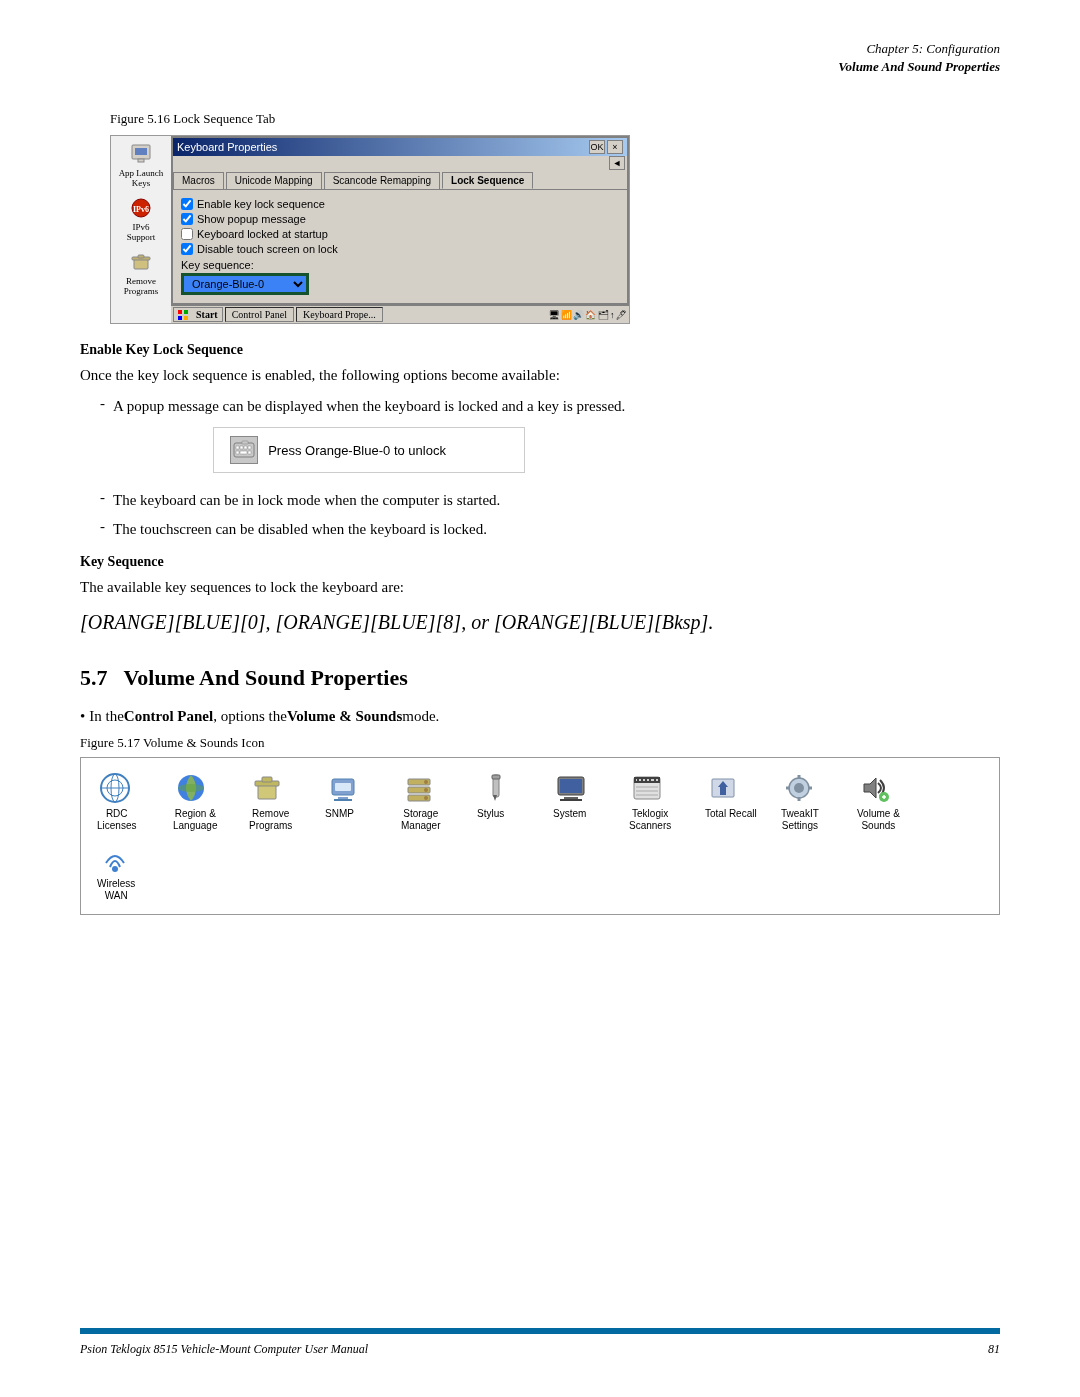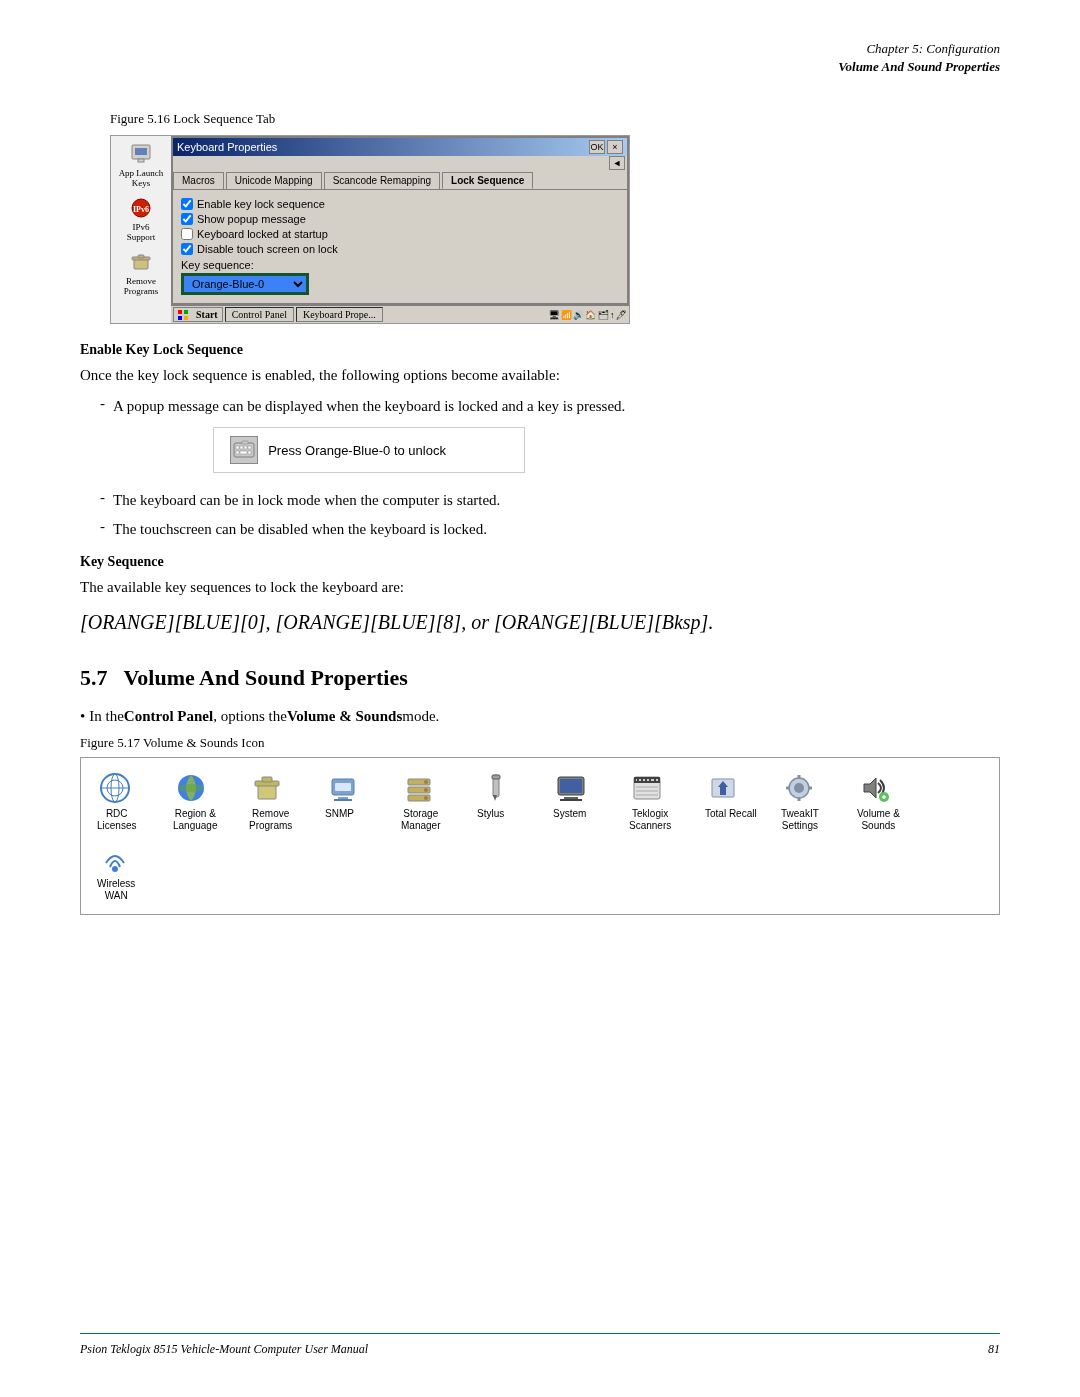--- a/index.html
+++ b/index.html
@@ -321,21 +321,21 @@
     .page-footer {
       position: absolute;
       bottom: 40px;
       left: 80px;
       right: 80px;
       display: flex;
       justify-content: space-between;
       align-items: center;
       font-size: 12px;
       font-style: italic;
-      border-top: 1px solid #0369a1;
+      border-top: 6px solid #0369a1;
       padding-top: 8px;
       gap: 40px;
     }
 
     .italic-text { font-style: italic; }
   </style>
 </head>
 <body>
 
 <div class="page-container">

